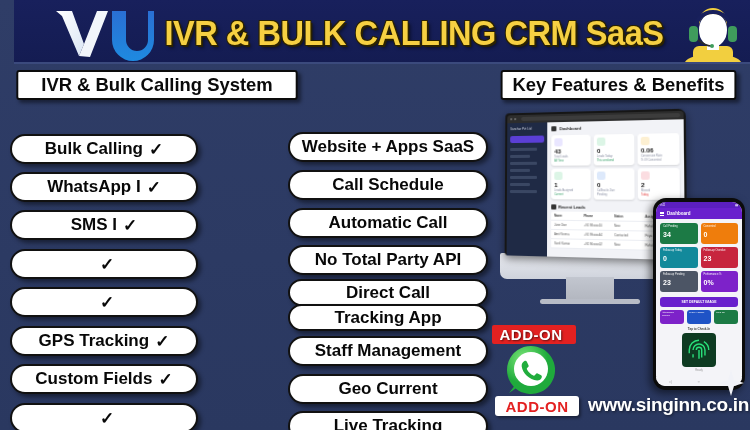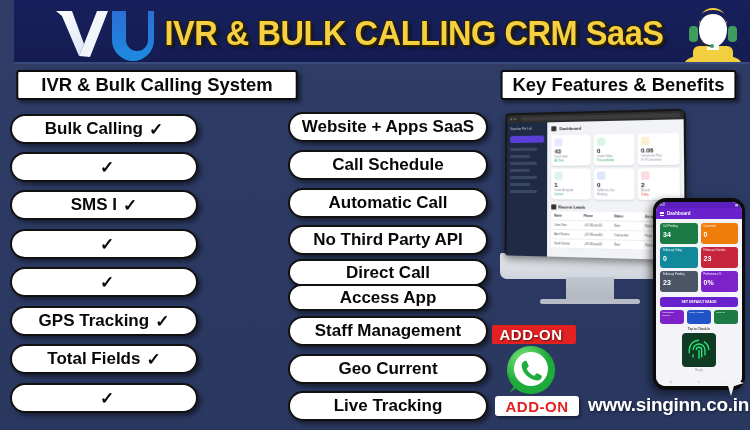--- a/index.html
+++ b/index.html
@@ -41,20 +41,21 @@
   }
   #title-left  { left:12px;  top:70px; width:290px; height:30px; font-size:19px; transform:scaleX(0.97); }
   #title-right { left:497px; top:70px; width:243px; height:30px; font-size:19px; transform:scaleX(0.97); }
 
   
   .pill {
     position:absolute; background:#ffffff; border:2px solid #111;
     border-radius:22px; display:flex; align-items:center; justify-content:center;
     color:#080808; font-weight:bold; white-space:nowrap;
     box-shadow:3px 3px 4px rgba(0,0,0,.45);
+    margin-top:20px;
   }
   .pill .chk { margin-left:6px; font-size:17px; font-weight:900; }
 
   .col-left .pill  { left:10px;  width:188px; height:30px; font-size:17px; }
   .col-mid  .pill  { left:288px; width:200px; height:30px; font-size:17px; }
 
   
   .laptop { position:absolute; left:500px; top:113px; width:182px; height:185px; }
   .laptop-screen {
     position:absolute; left:5px; top:0; width:172px; height:142px;
@@ -202,52 +203,53 @@
   <div class="sect-title" id="title-left">IVR &amp; Bulk Calling System</div>
 
   <div class="sect-title" id="title-right">Key Features &amp; Benefits</div>
 
   <div class="col-left">
     <div class="pill" style="top:114px">
       <span>Bulk Calling</span>
       <span class="chk">✓</span>
     </div>
     <div class="pill" style="top:152px">
+      <span>WhatsApp I</span>
       <span class="chk">✓</span>
     </div>
     <div class="pill" style="top:190px">
       <span>SMS I</span>
       <span class="chk">✓</span>
     </div>
     <div class="pill" style="top:229px">
       <span class="chk">✓</span>
     </div>
     <div class="pill" style="top:267px">
       <span class="chk">✓</span>
     </div>
     <div class="pill" style="top:306px">
       <span>GPS Tracking</span>
       <span class="chk">✓</span>
     </div>
     <div class="pill" style="top:344px">
-      <span>Total Fields</span>
+      <span>Custom Fields</span>
       <span class="chk">✓</span>
     </div>
     <div class="pill" style="top:383px">
       <span class="chk">✓</span>
     </div>
   </div>
 
   <div class="col-mid">
     <div class="pill" style="top:112px">Website + Apps SaaS</div>
     <div class="pill" style="top:150px">Call Schedule</div>
     <div class="pill" style="top:188px">Automatic Call</div>
-    <div class="pill" style="top:225px">No Third Party API</div>
+    <div class="pill" style="top:225px">No Total Party API</div>
     <div class="pill" style="top:259px; height:27px">Direct Call</div>
-    <div class="pill" style="top:284px; height:27px">Access App</div>
+    <div class="pill" style="top:284px; height:27px">Tracking App</div>
     <div class="pill" style="top:316px">Staff Management</div>
     <div class="pill" style="top:354px">Geo Current</div>
     <div class="pill" style="top:391px">Live Tracking</div>
   </div>
 
   <div class="laptop">
     <div class="laptop-base"></div>
     <div class="laptop-stand"></div>
     <div class="laptop-foot"></div>
 

